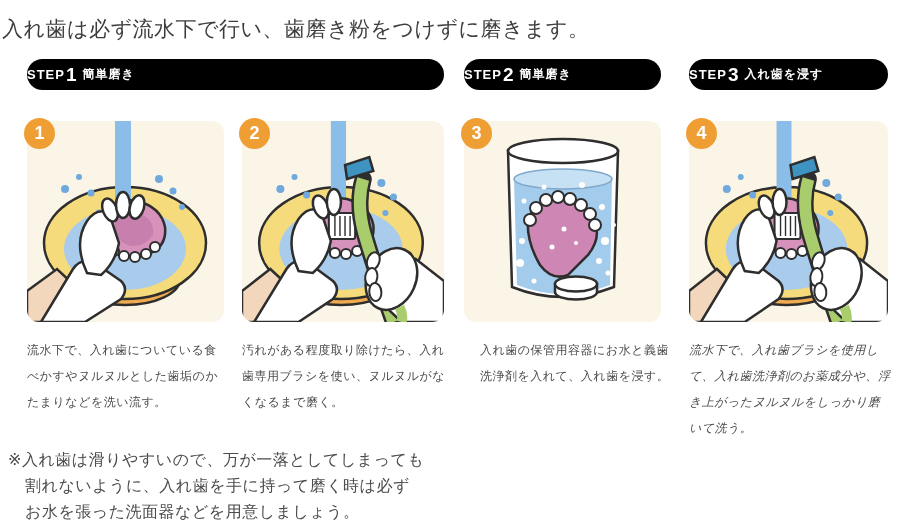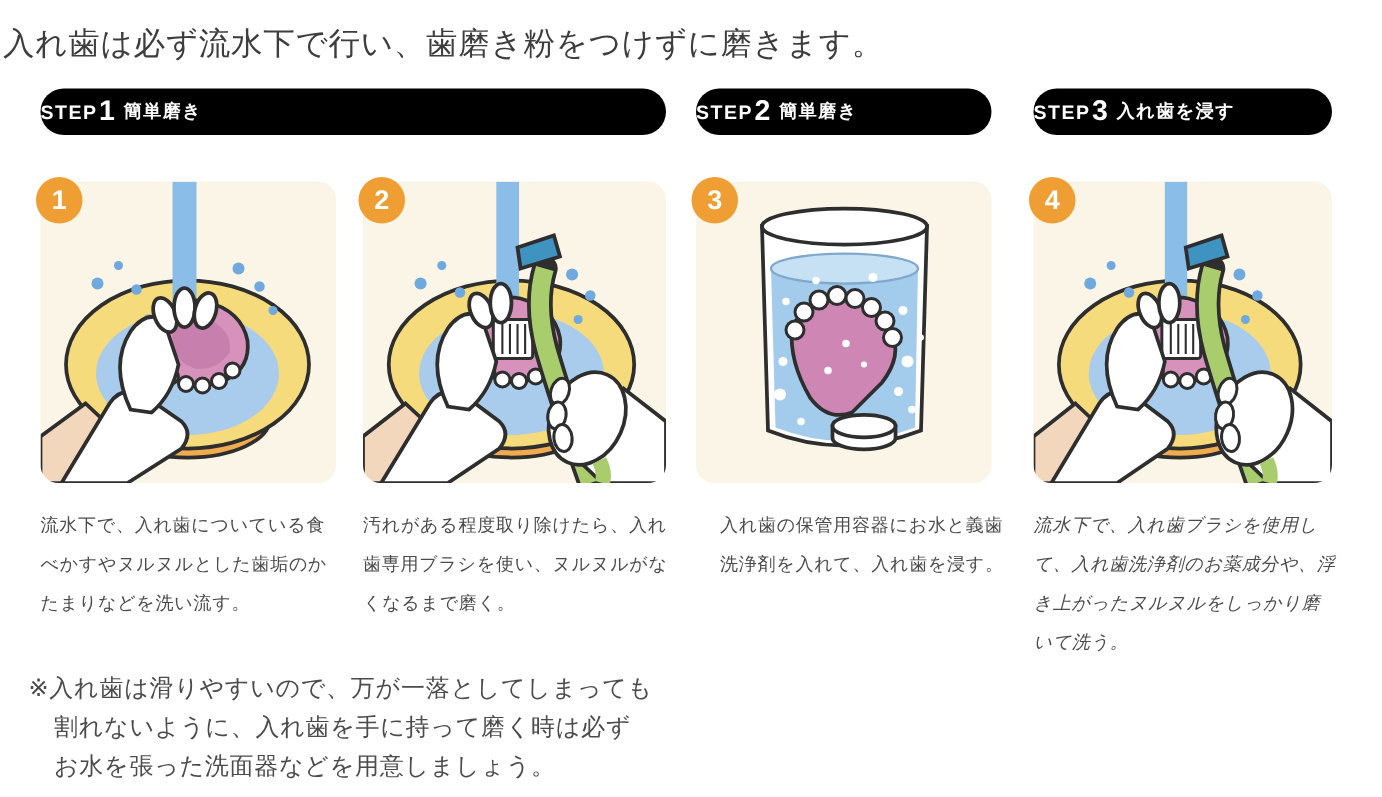--- a/index.html
+++ b/index.html
@@ -37,21 +37,21 @@
   }
   .badge-1{left:24px;} .badge-2{left:239px;} .badge-3{left:461px;} .badge-4{left:686px;}
   .caption{
     position:absolute;top:337px;font-size:12px;line-height:26px;color:#4b4b4b;letter-spacing:0.5px;
   }
   .caption-1{left:27px;width:199px;}
   .caption-2{left:242px;width:204px;}
   .caption-3{left:480px;width:199px;}
   .caption-4{left:689px;width:203px;font-style:italic;}
   .footnote{
-    position:absolute;left:19px;top:447px;width:452px;
+    position:absolute;left:8px;top:447px;width:452px;
     font-size:16px;line-height:26px;color:#4b4b4b;letter-spacing:0.5px;
     white-space:pre-line;padding-left:17px;text-indent:-17px;
   }
 </style>
 </head>
 <body>
 
 <div class="page-title">入れ歯は必ず流水下で行い、歯磨き粉をつけずに磨きます。</div>
 
 <div class="banner banner-1">

